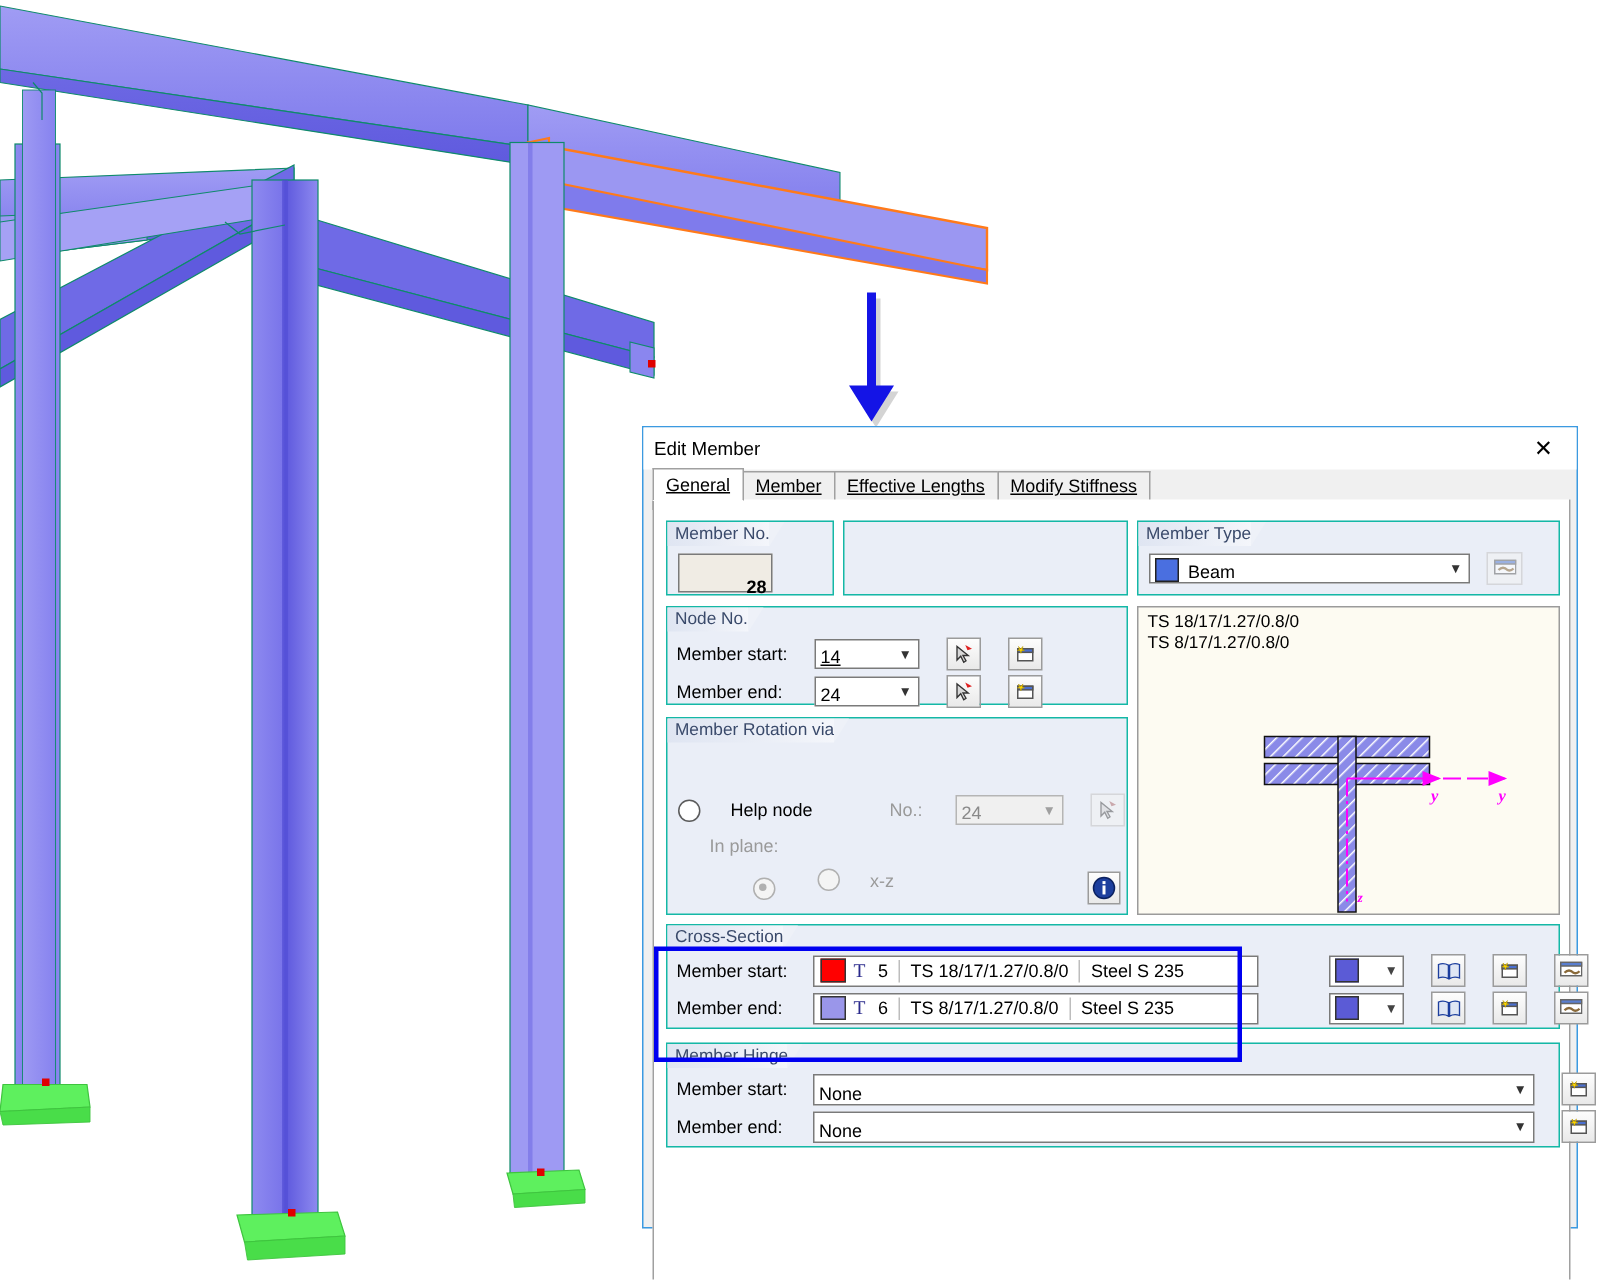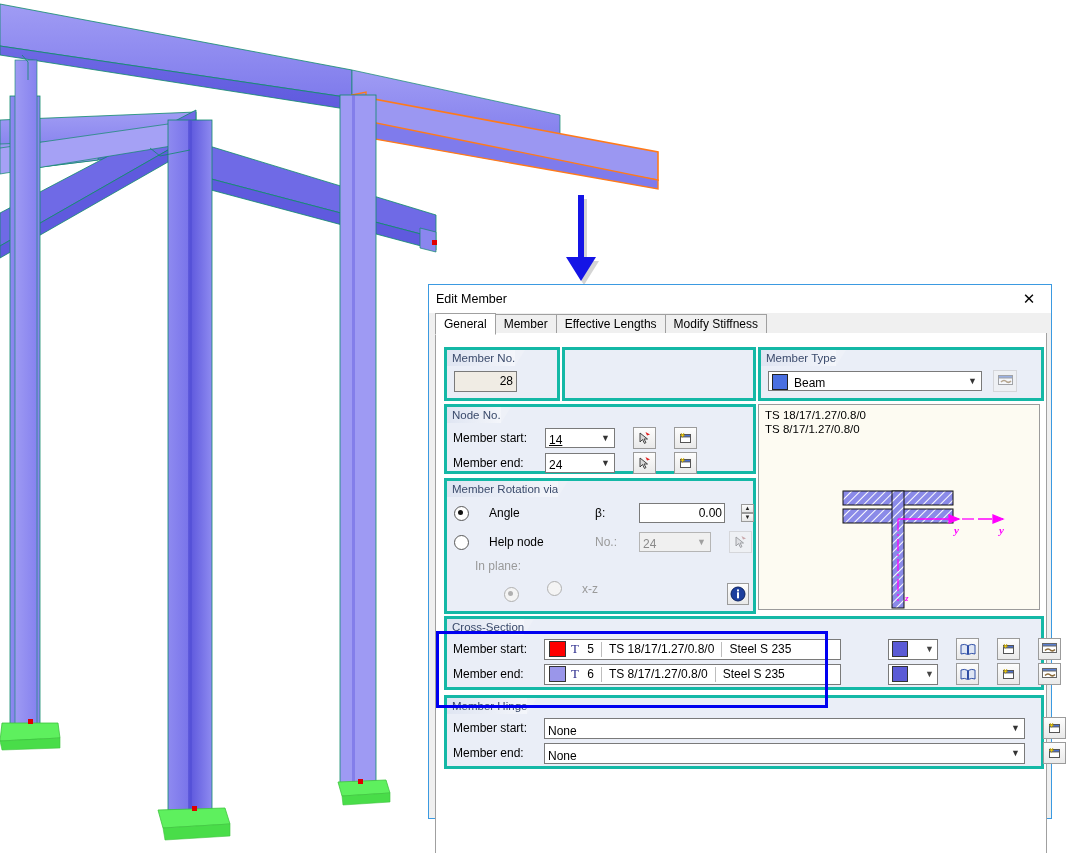--- a/index.html
+++ b/index.html
@@ -33,61 +33,61 @@
   .closebtn{
     position:absolute;right:0;top:0;width:44px;height:27px;
     display:flex;align-items:center;justify-content:center;
     font-size:15px;color:#000;cursor:default;
   }
 
   
   .tabstrip{
     position:absolute;left:6px;top:29px;width:610px;height:20px;
     border-bottom:6px solid #000000;
-    display:flex;align-items:center;
+    display:flex;align-items:flex-end;text-decoration:underline;
   }
   .tab{
     height:19px;line-height:19px;padding:0 8px;
     border:1px solid #a0a0a0;border-bottom:none;
     background:#f0f0f0;margin-right:-1px;font-size:12px;
     position:relative;top:0;
   }
   .tab.active{
     background:#ffffff;height:20px;line-height:20px;
     z-index:3;border-bottom:1px solid #fff;
   }
 
   
   .tabpage{
     position:absolute;left:6px;top:48px;width:610px;height:745px;
     background:#fff;border:1px solid #a0a0a0;border-top:none;
   }
 
   
-  .gbox{position:absolute;background:#eaeef7;border:3px solid #14b8a6;}
+  .gbox{position:absolute;background:#eaeef7;border:1px solid #14b8a6;}
   .gbox .ghead{
     position:absolute;left:0;top:0;height:16px;
     background:linear-gradient(to right,#dfe5f2 0%,#eef1f8 75%,#f4f6fb 100%);
     color:#3a4a6b;font-size:11.5px;line-height:16px;padding-left:5px;
     white-space:nowrap;
   }
   .gbox .ghead::after{
     content:"";position:absolute;right:-10px;top:0;
     border-top:16px solid #eef1f8;border-right:10px solid transparent;
   }
   .gbox .gbody{position:absolute;left:0;top:16px;right:0;bottom:0;}
 
   .row{position:absolute;display:flex;align-items:center;gap:14px;}
   .lbl{font-size:12px;color:#000;white-space:nowrap;}
 
   
   .txt{
     border:1px solid #7a7a7a;background:#fff;height:19px;
     font-family:"Liberation Sans",sans-serif;font-size:12px;
-    box-sizing:border-box;padding:0 3px;line-height:17px;
+    box-sizing:border-box;padding:12px 3px;line-height:17px;font-weight:bold;
   }
   .txt.ro{background:#f0ece4;color:#000;text-align:right;}
   .combo{
     border:1px solid #7a7a7a;background:#fff;height:20px;
     box-sizing:border-box;position:relative;font-size:12px;
     display:flex;align-items:flex-end;padding-left:3px;
   }
   .combo .arrow{
     position:absolute;right:4px;top:0;bottom:0;
     display:flex;align-items:center;color:#333;font-size:9px;
@@ -366,34 +366,20 @@
               </svg>
             </div>
           </div>
         </div>
       </div>
 
       <div class="gbox" style="left:8px;top:145px;width:306px;height:130px;">
         <div class="ghead">Member Rotation via</div>
         <div class="gbody">
 
-          <div class="row" style="left:7px;top:6px;">
-            <span class="radio on"></span>
-            <span class="lbl" style="margin-left:6px;width:92px;">Angle</span>
-            <span class="lbl" style="width:30px;">β:</span>
-            <div class="spin">
-              <span>0.00</span>
-            </div>
-            <div class="spinbtns">
-              <span>▲</span>
-              <span>▼</span>
-            </div>
-            <div class="spinmore">▶</div>
-            <span class="lbl" style="margin-left:6px;">[°]</span>
-          </div>
 
           <div class="row" style="left:7px;top:34px;">
             <span class="radio"></span>
             <span class="lbl" style="margin-left:6px;width:92px;">Help node</span>
             <span class="lbl dimtxt" style="width:30px;">No.:</span>
             <div class="combo dis" style="width:72px;">
               <span>24</span>
               <span class="arrow">▼</span>
             </div>
             <div class="tbtn dis">

